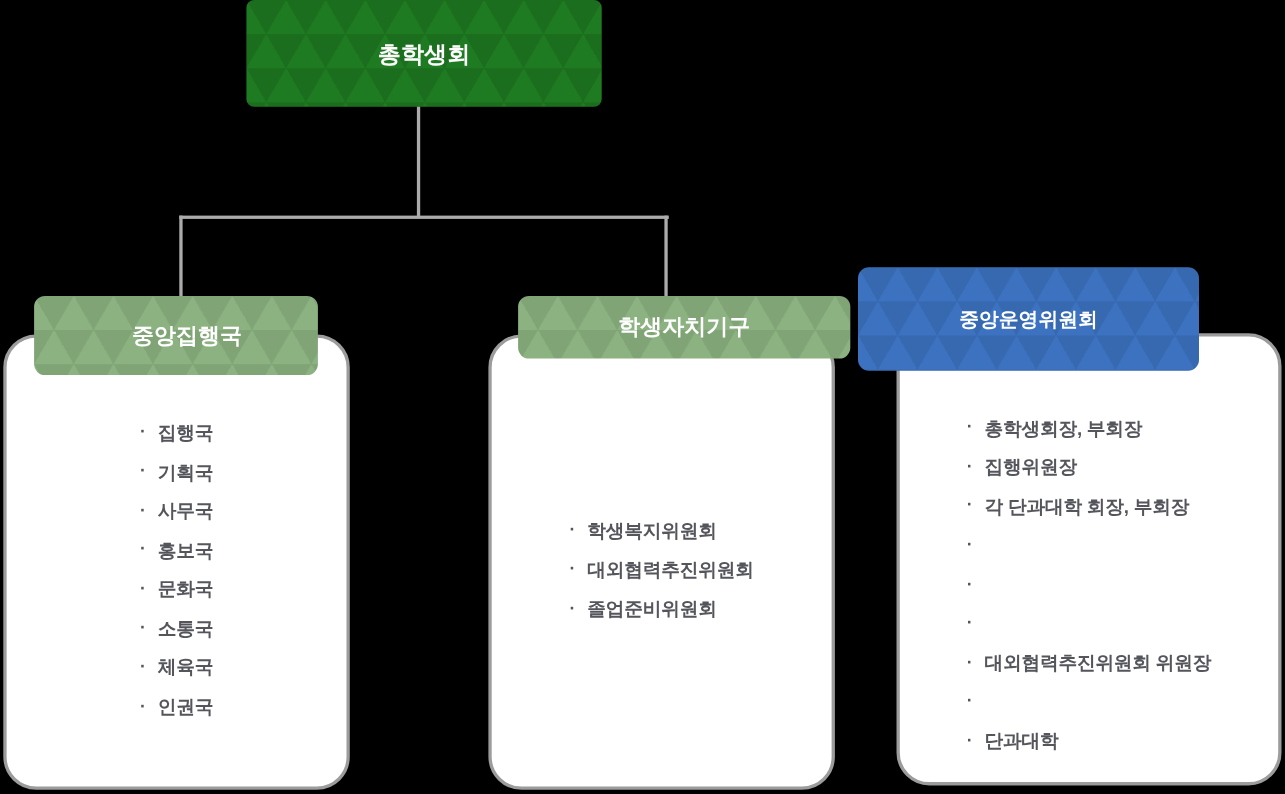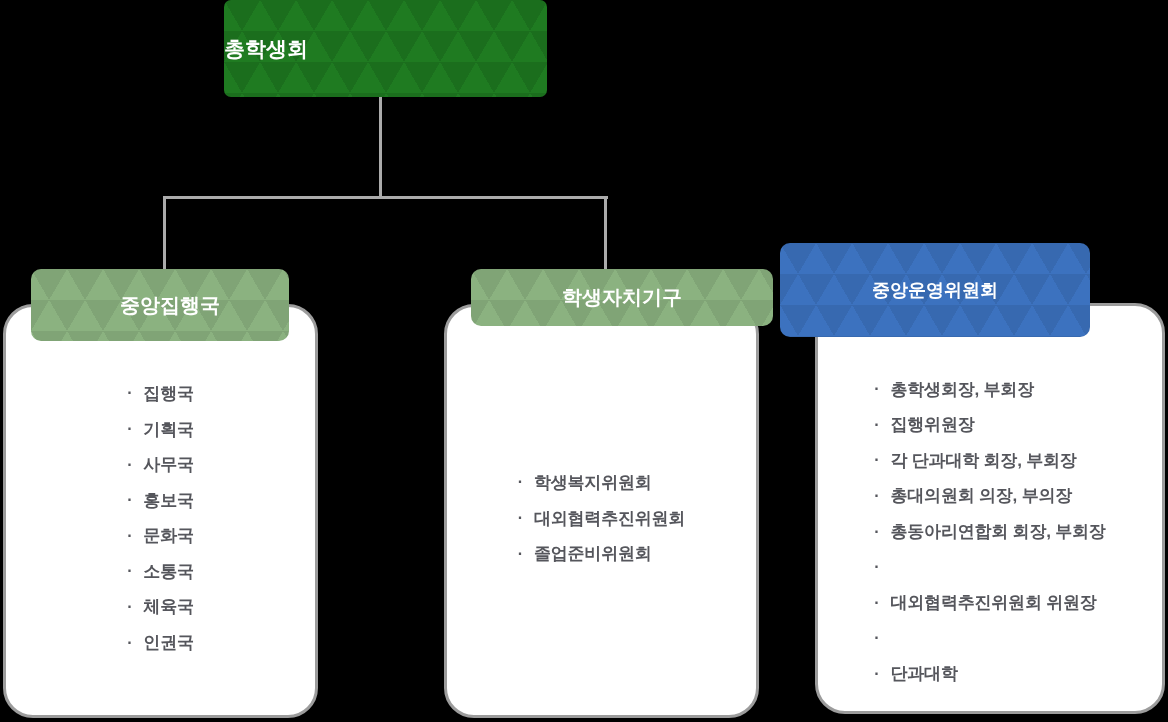--- a/index.html
+++ b/index.html
@@ -16,21 +16,21 @@
     content:""; position:absolute; inset:0; border-radius:inherit; pointer-events:none;
     background:
       conic-gradient(from -30deg at 50% 50%, var(--tri,rgba(0,0,0,.09)) 0 60deg, transparent 60.5deg) 0 0 / 36px 62px,
       conic-gradient(from -30deg at 50% 50%, var(--tri,rgba(0,0,0,.09)) 0 60deg, transparent 60.5deg) 18px 31px / 36px 62px;
   }
   .tri-bg > span { position:relative; z-index:1; }
 
   .root-box {
     position:absolute; left:224px; top:0; width:323px; height:97px;
     background:var(--root-green,#1f7b21); border-radius:7px;
-    display:flex; align-items:center; justify-content:flex-start;
+    display:flex; align-items:center; justify-content:center;
     color:var(--header-text,#fff); font-size:21px; font-weight:700;
     --tri: rgba(0,0,0,.10);
   }
 
   .line { position:absolute; background:var(--connector,#ababab); }
   .line.stem      { left:379px; top:97px;  width:3px;   height:101px; }
   .line.rail      { left:163px; top:196px; width:445px; height:3px;   }
   .line.drop-left { left:163px; top:196px; width:3px;   height:75px;  }
   .line.drop-mid  { left:604px; top:196px; width:3px;   height:75px;  }
 
@@ -144,25 +144,23 @@
         <li>
           <span class="bullet">·</span>
           <span>집행위원장</span>
         </li>
         <li>
           <span class="bullet">·</span>
           <span>각 단과대학 회장, 부회장</span>
         </li>
         <li>
           <span class="bullet">·</span>
-          <span>총대의원회 의장, 부의장</span>
         </li>
         <li>
           <span class="bullet">·</span>
-          <span>총동아리연합회 회장, 부회장</span>
         </li>
         <li>
           <span class="bullet">·</span>
         </li>
         <li>
           <span class="bullet">·</span>
           <span>대외협력추진위원회 위원장</span>
         </li>
         <li>
           <span class="bullet">·</span>

